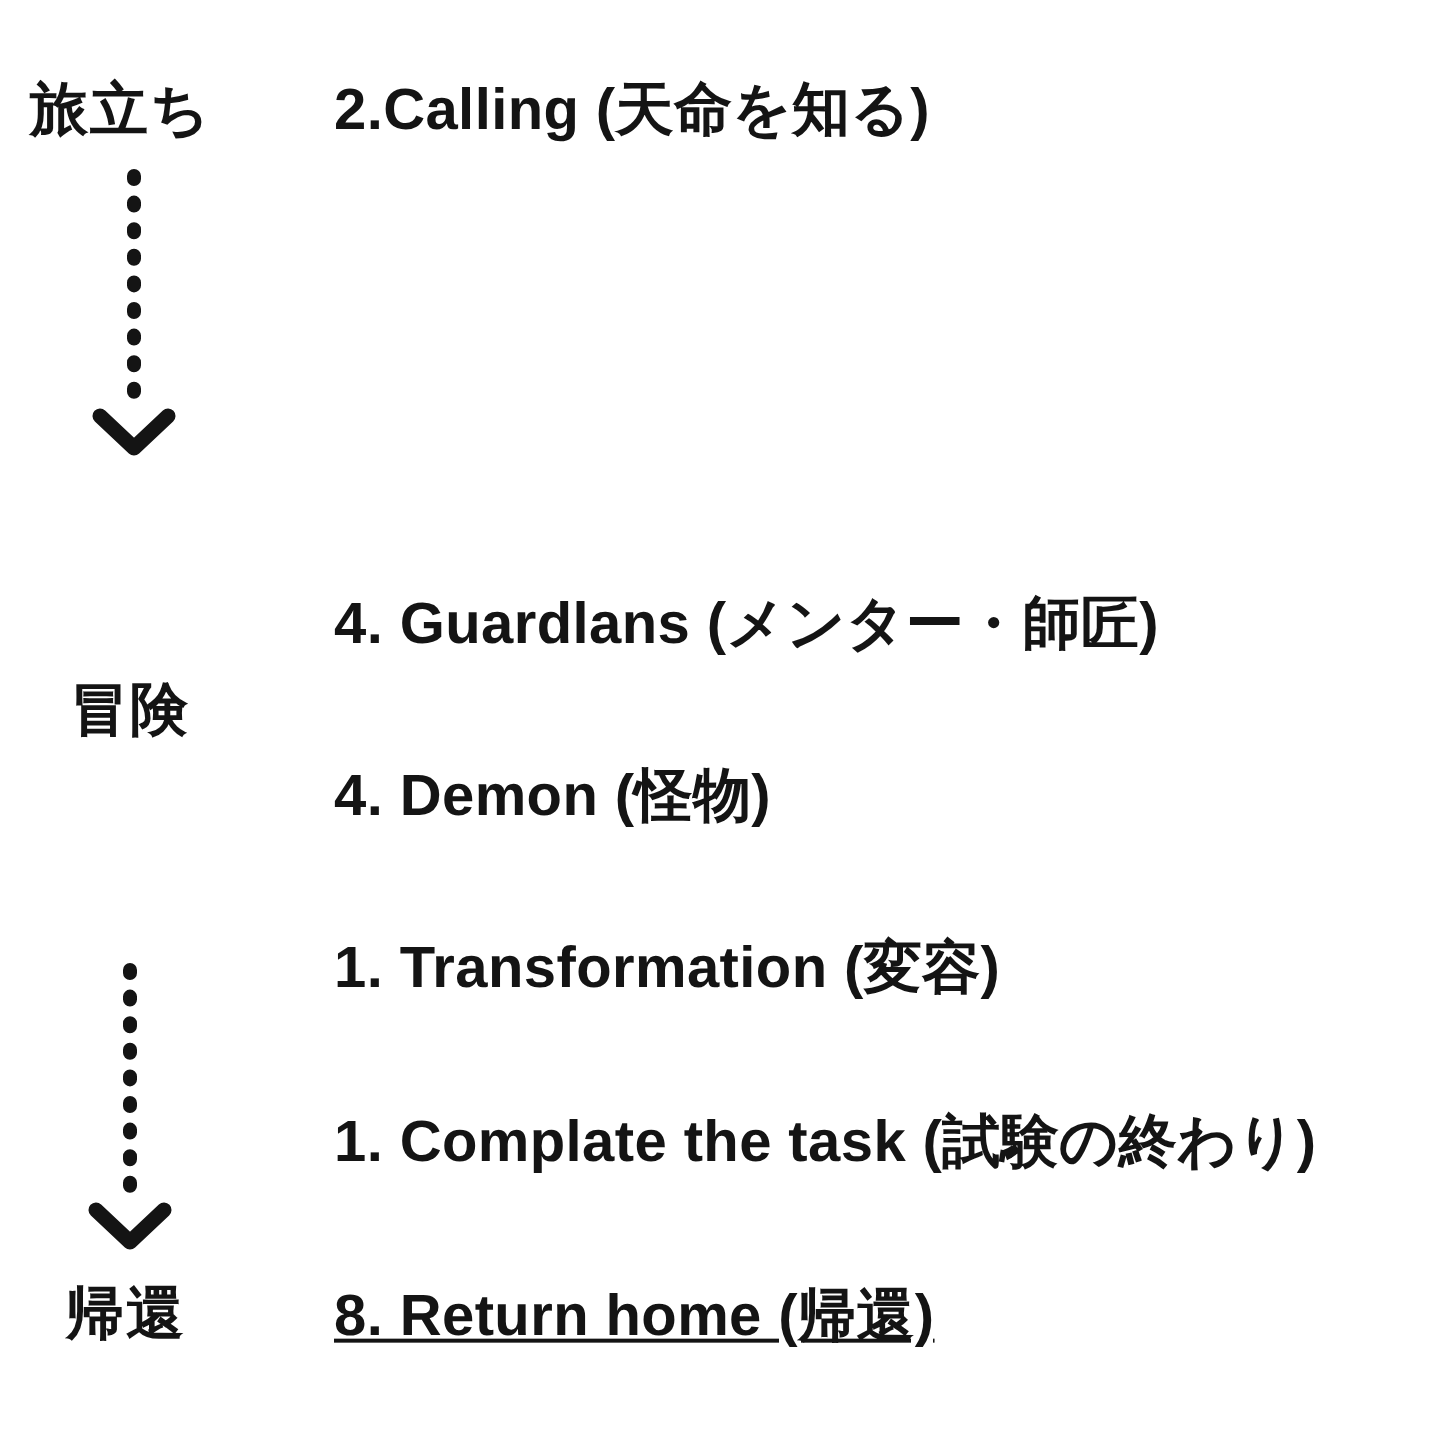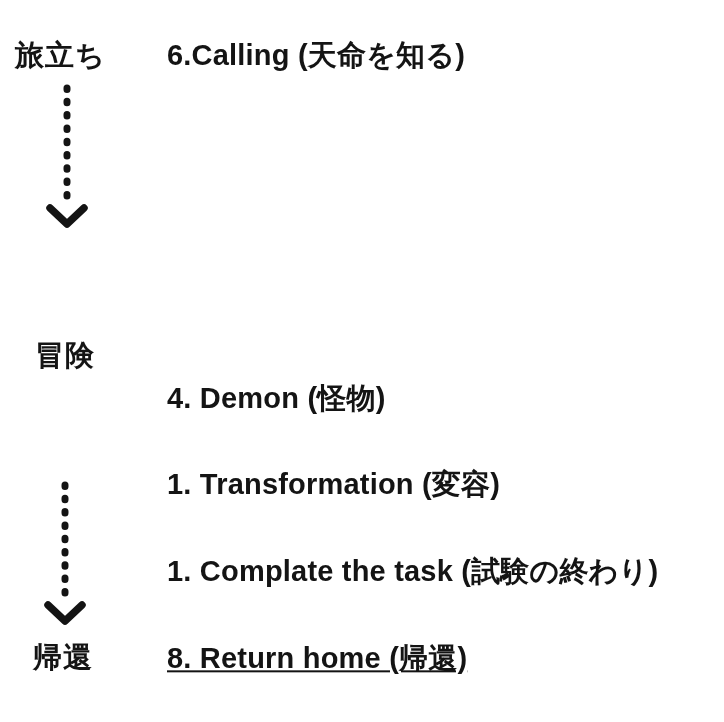--- a/index.html
+++ b/index.html
@@ -81,19 +81,20 @@
   <svg class="arrow arrow-1" width="44" height="150" viewBox="0 0 44 150">
     <line x1="22" y1="7" x2="22" y2="118"></line>
     <polyline points="5,127 22,143 39,127"></polyline>
   </svg>
 
   <svg class="arrow arrow-2" width="44" height="150" viewBox="0 0 44 150">
     <line x1="22" y1="7" x2="22" y2="118"></line>
     <polyline points="5,127 22,143 39,127"></polyline>
   </svg>
 
-  <div class="step step-1">6.Calling (天命を知る)</div>
+  <div class="step step-1">2.Calling (天命を知る)</div>
+  <div class="step step-4">4. Guardlans (メンター・師匠)</div>
   <div class="step step-5">4. Demon (怪物)</div>
   <div class="step step-6">1. Transformation (変容)</div>
   <div class="step step-7">1. Complate the task (試験の終わり)</div>
   <div class="step step-8">8. Return home (帰還)</div>
 
 </div>
 
 </body></html>

